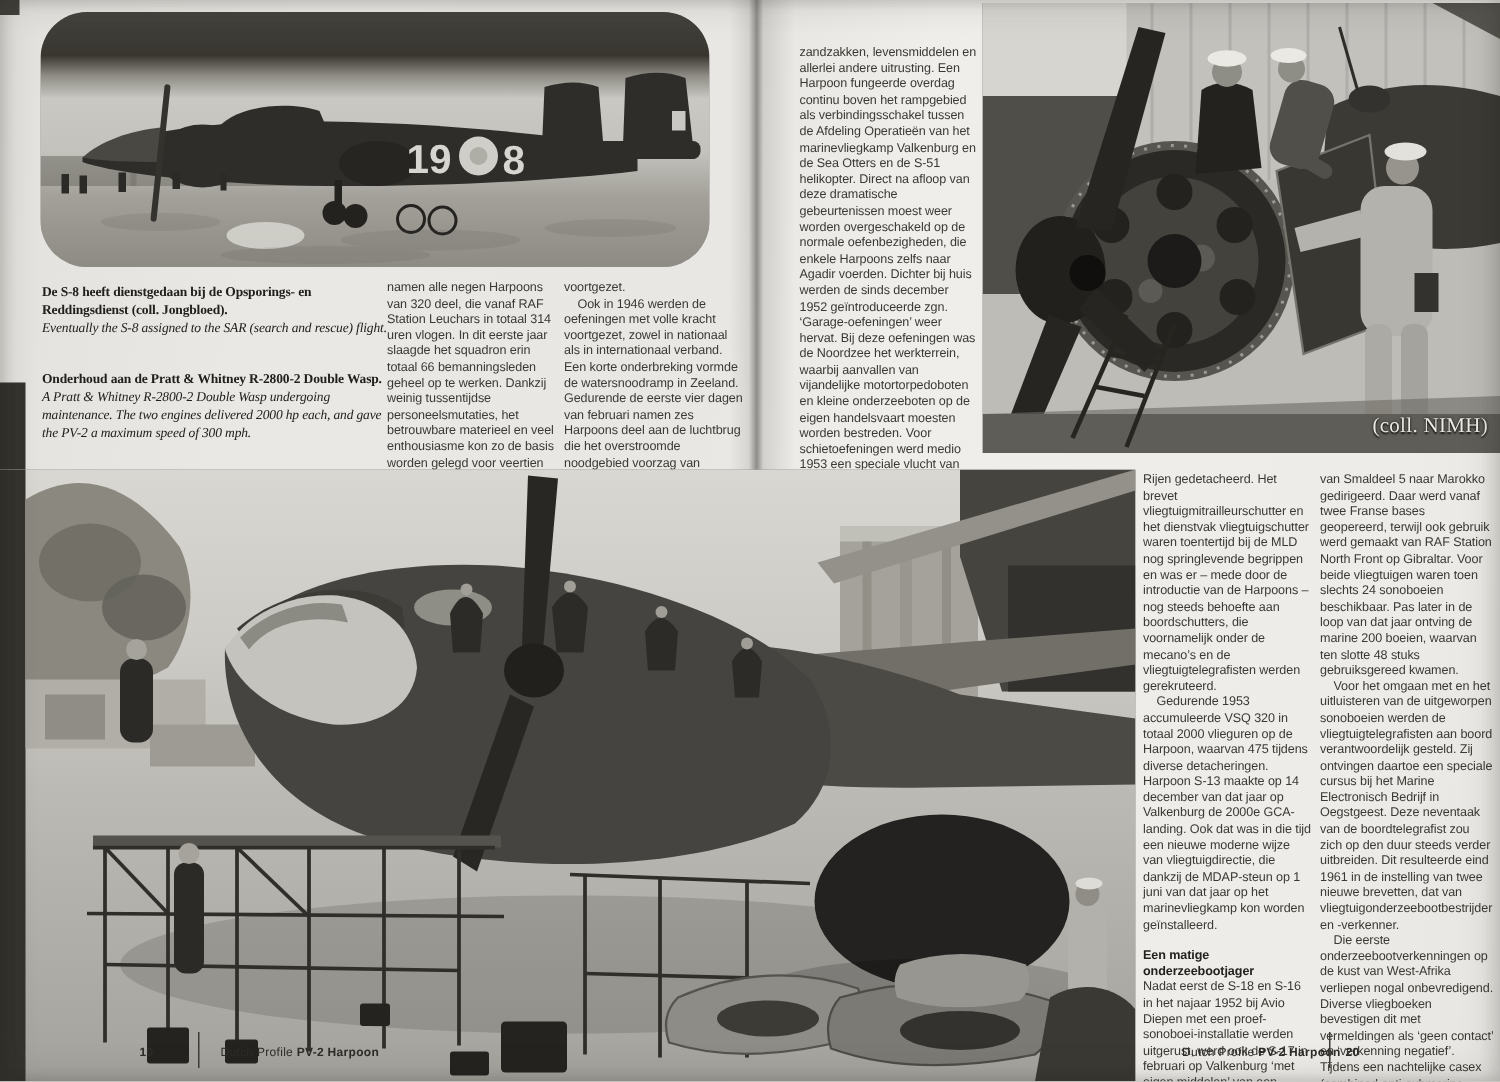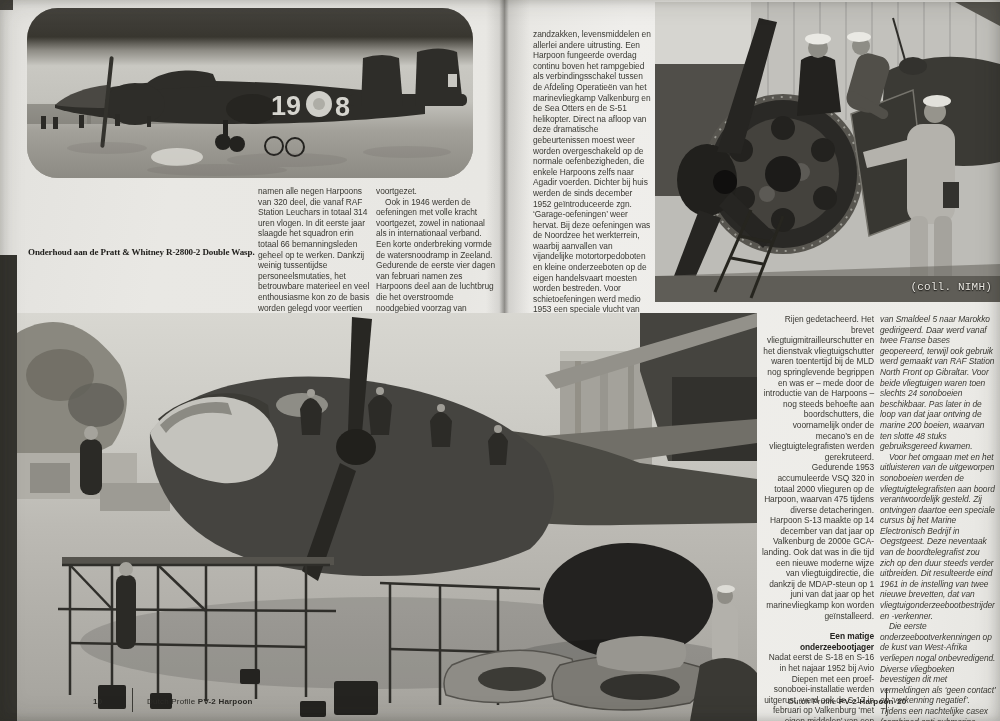--- a/index.html
+++ b/index.html
@@ -12,21 +12,21 @@
   .col p.ind{text-indent:9px;}
   .col p.hd{font-weight:bold;color:#23221f;margin-top:10px;}
   
   .caption{position:absolute;font-family:"Liberation Serif",serif;font-size:9px;line-height:12px;color:#21201d;letter-spacing:-0.1px;}
   .caption p{margin:0;}
   .cap-b{font-weight:bold;}
   .cap-i{font-style:italic;}
   
   .photo{position:absolute;overflow:hidden;background:#9a9892;}
   .photo svg{display:block;width:100%;height:100%;}
-  .credit{position:absolute;right:8px;bottom:9px;font-family:Liberation Mono, monospace;font-size:11px;color:#eceae4;
+  .credit{position:absolute;right:8px;bottom:9px;font-family:Liberation Serif, serif;font-size:14px;color:#eceae4;
     text-shadow:0 0 2px #1c1b18,0 1px 1px #1c1b18;letter-spacing:.2px;}
   
   .gutter{position:absolute;left:486px;top:0;width:44px;height:314px;
     background:linear-gradient(90deg,rgba(0,0,0,0) 0%,rgba(30,28,24,.10) 30%,rgba(30,28,24,.45) 42%,rgba(30,28,24,.12) 52%,rgba(0,0,0,0) 100%);}
   .photo-sliver{position:absolute;left:0;top:255px;width:17px;height:59px;background:#34332e;}
   .scan-mark{position:absolute;left:0;top:0;width:13px;height:10px;background:#44423d;}
   .vignette{position:absolute;inset:0;pointer-events:none;
     box-shadow:inset 0 0 26px rgba(40,38,33,.18), inset -4px 0 10px rgba(40,38,33,.12), inset 4px 0 8px rgba(40,38,33,.10);}
   
   .footer-bit{position:absolute;font-size:8px;color:#2c2b27;letter-spacing:.2px;white-space:nowrap;}
@@ -94,23 +94,28 @@
       <ellipse cx="150" cy="149" rx="26" ry="9" fill="#dcdbd5" opacity="0.8"></ellipse>
       <g fill="#514f49" opacity="0.12">
         <ellipse cx="80" cy="140" rx="40" ry="6"></ellipse>
           <ellipse cx="260" cy="152" rx="60" ry="7"></ellipse>
         <ellipse cx="380" cy="144" rx="44" ry="6"></ellipse>
           <ellipse cx="190" cy="162" rx="70" ry="6"></ellipse>
       </g>
     </svg>
   </div>
 
+  <div class="caption" style="left:28px;top:188px;width:238px;">
+    <p class="cap-b">De S-8 heeft dienstgedaan bij de Opsporings- en Reddingsdienst (coll. Jongbloed).</p>
+    <p class="cap-i">Eventually the S-8 assigned to the SAR (search and rescue) flight.</p>
+  </div>
 
   <div class="caption" style="left:28px;top:246px;width:238px;">
     <p class="cap-b">Onderhoud aan de Pratt &amp; Whitney R-2800-2 Double Wasp.</p>
+    <p class="cap-i">A Pratt &amp; Whitney R-2800-2 Double Wasp undergoing maintenance. The two engines delivered 2000 hp each, and gave the PV-2 a maximum speed of 300 mph.</p>
   </div>
 
   <div class="col" style="left:258px;top:186px;width:112px;height:130px;">
     <p>namen alle negen Harpoons van 320 deel, die vanaf RAF Station Leuchars in totaal 314 uren vlogen. In dit eerste jaar slaagde het squadron erin totaal 66 bemanningsleden geheel op te werken. Dankzij weinig tussentijdse personeelsmutaties, het betrouwbare materieel en veel enthousiasme kon zo de basis worden gelegd voor veertien operatieve</p>
   </div>
   <div class="col" style="left:376px;top:186px;width:120px;height:130px;">
     <p>voortgezet.</p>
     <p class="ind">Ook in 1946 werden de oefeningen met volle kracht voortgezet, zowel in nationaal als in internationaal verband. Een korte onderbreking vormde de watersnoodramp in Zeeland. Gedurende de eerste vier dagen van februari namen zes Harpoons deel aan de luchtbrug die het overstroomde noodgebied voorzag van</p>
   </div>
 
@@ -298,27 +303,27 @@
         <path d="M452,352 q60,-26 120,-6 q8,22 -6,34 q-70,18 -120,2 q-6,-18 6,-30 Z" fill="#8e8c86" stroke="#55534e" stroke-width="1.5"></path>
         <path d="M560,352 q70,-20 140,2 q6,24 -10,36 q-80,16 -136,-4 q-6,-20 6,-34 Z" fill="#7c7a74" stroke="#4e4c47" stroke-width="1.5"></path>
         <path d="M600,330 q40,-14 84,0 q6,14 -4,24 q-48,10 -82,-2 q-4,-12 2,-22 Z" fill="#989690"></path>
         <ellipse cx="512" cy="366" rx="34" ry="12" fill="#3c3b36"></ellipse>
         <ellipse cx="640" cy="374" rx="40" ry="13" fill="#33322e"></ellipse>
       </g>
       <path d="M700,352 C720,340 744,344 757,360 L757,408 L690,408 Z" fill="#3a3934"></path>
     </svg>
   </div>
 
-  <div class="col" style="left:762px;top:314px;width:112px;height:378px;text-align:right;">
+  <div class="col" style="left:762px;top:314px;width:112px;height:378px;">
     <p>Rijen gedetacheerd. Het brevet vliegtuigmitrailleurschutter en het dienstvak vliegtuigschutter waren toentertijd bij de MLD nog springlevende begrippen en was er – mede door de introductie van de Harpoons – nog steeds behoefte aan boordschutters, die voornamelijk onder de mecano’s en de vliegtuigtelegrafisten werden gerekruteerd.</p>
     <p class="ind">Gedurende 1953 accumuleerde VSQ 320 in totaal 2000 vlieguren op de Harpoon, waarvan 475 tijdens diverse detacheringen. Harpoon S-13 maakte op 14 december van dat jaar op Valkenburg de 2000e GCA-landing. Ook dat was in die tijd een nieuwe moderne wijze van vliegtuigdirectie, die dankzij de MDAP-steun op 1 juni van dat jaar op het marinevliegkamp kon worden geïnstalleerd.</p>
     <p class="hd">Een matige onderzeebootjager</p>
     <p>Nadat eerst de S-18 en S-16 in het najaar 1952 bij Avio Diepen met een proef-sonoboei-installatie werden uitgerust, werd ook de S-17 in februari op Valkenburg ‘met eigen middelen’ van een dergelijke uitrusting voorzien. Voor het eerst was de MLD nu in staat de OB-taak op verre afstand uit te oefenen. In maart 1953 werden beide genoemde vliegtuigen voor de eerste OB-oefeningen met schepen</p>
   </div>
-  <div class="col" style="left:880px;top:314px;width:116px;height:378px;font-style:italic;">
+  <div class="col" style="left:880px;top:314px;width:116px;height:378px;">
     <p>van Smaldeel 5 naar Marokko gedirigeerd. Daar werd vanaf twee Franse bases geopereerd, terwijl ook gebruik werd gemaakt van RAF Station North Front op Gibraltar. Voor beide vliegtuigen waren toen slechts 24 sonoboeien beschikbaar. Pas later in de loop van dat jaar ontving de marine 200 boeien, waarvan ten slotte 48 stuks gebruiksgereed kwamen.</p>
     <p class="ind">Voor het omgaan met en het uitluisteren van de uitgeworpen sonoboeien werden de vliegtuigtelegrafisten aan boord verantwoordelijk gesteld. Zij ontvingen daartoe een speciale cursus bij het Marine Electronisch Bedrijf in Oegstgeest. Deze neventaak van de boordtelegrafist zou zich op den duur steeds verder uitbreiden. Dit resulteerde eind 1961 in de instelling van twee nieuwe brevetten, dat van vliegtuigonderzeebootbestrijder en -verkenner.</p>
     <p class="ind">Die eerste onderzeebootverkenningen op de kust van West-Afrika verliepen nogal onbevredigend. Diverse vliegboeken bevestigen dit met vermeldingen als ‘geen contact’ en ‘verkenning negatief’. Tijdens een nachtelijke casex (combined anti-submarine exercise) medio 1953 werd bijvoorbeeld de aanwezigheid van Hr.Ms.</p>
   </div>
 
   <div class="footer-bit z5" style="left:93px;top:697px;font-weight:bold;">10</div>
   <div class="footer-rule z5" style="left:132px;top:688px;"></div>
   <div class="footer-bit z5" style="left:147px;top:697px;"><span>Dutch Profile</span>&nbsp;<span class="ft-bold">PV-2 Harpoon</span></div>
 
   <div class="footer-bit z5" style="left:788px;top:697px;"><span>Dutch Profile</span>&nbsp;<span class="ft-bold">PV-2 Harpoon</span></div>

